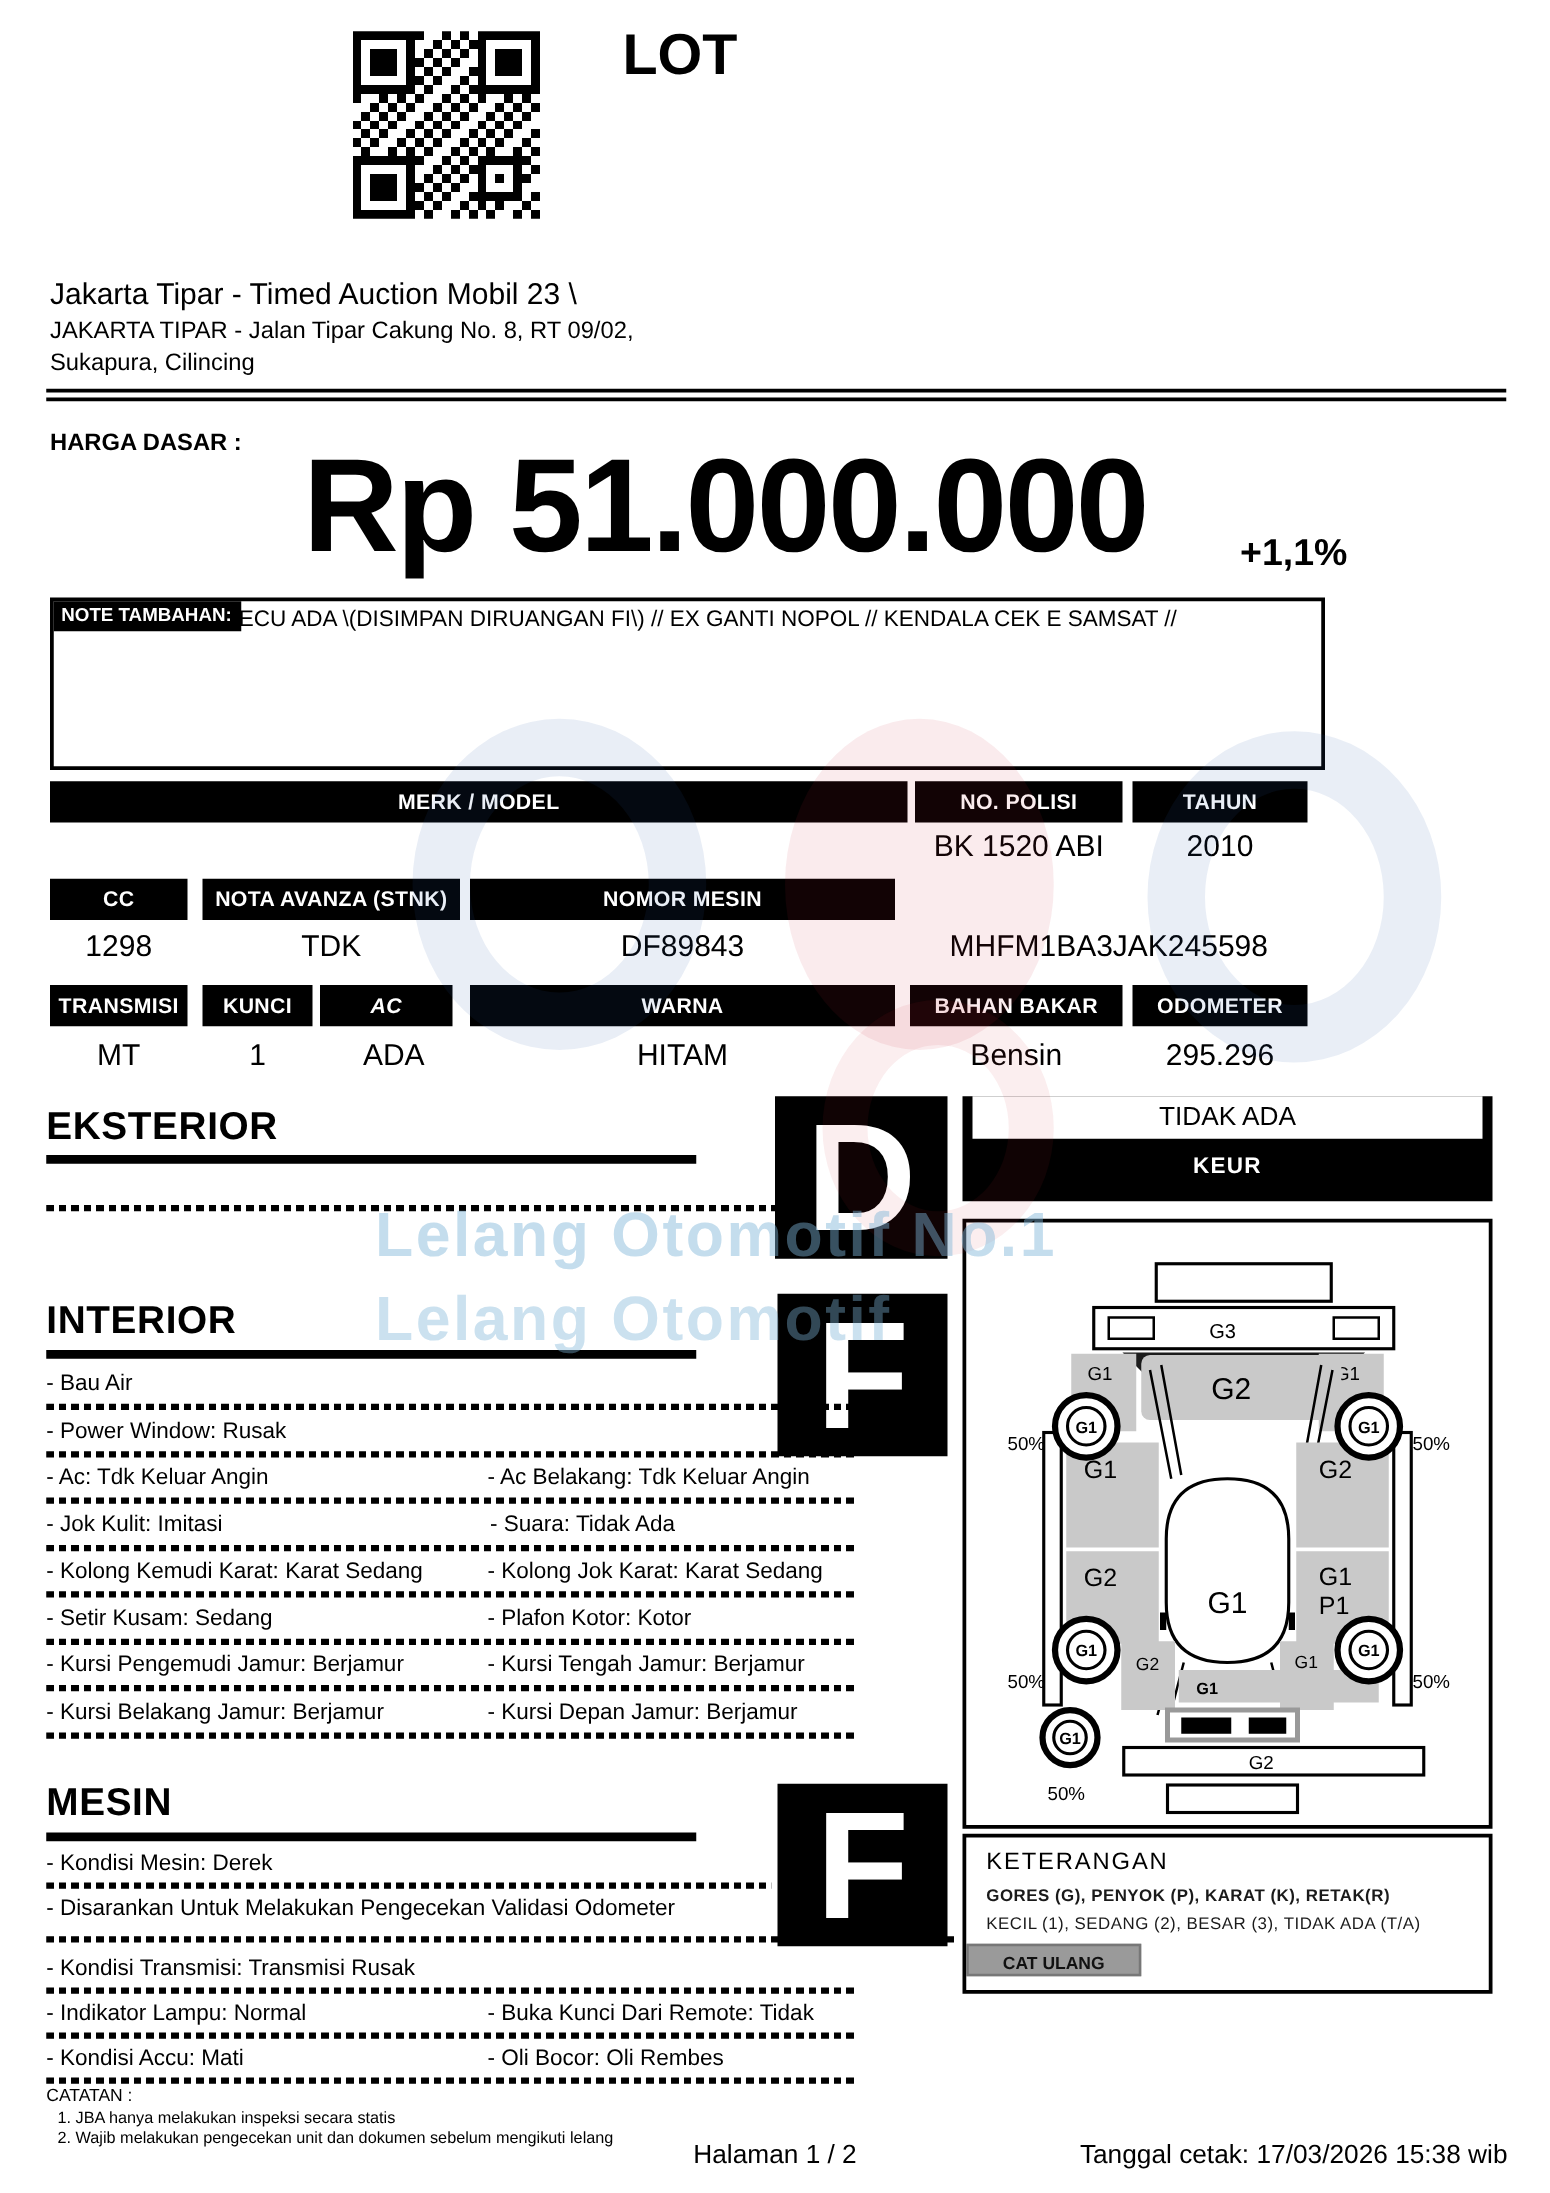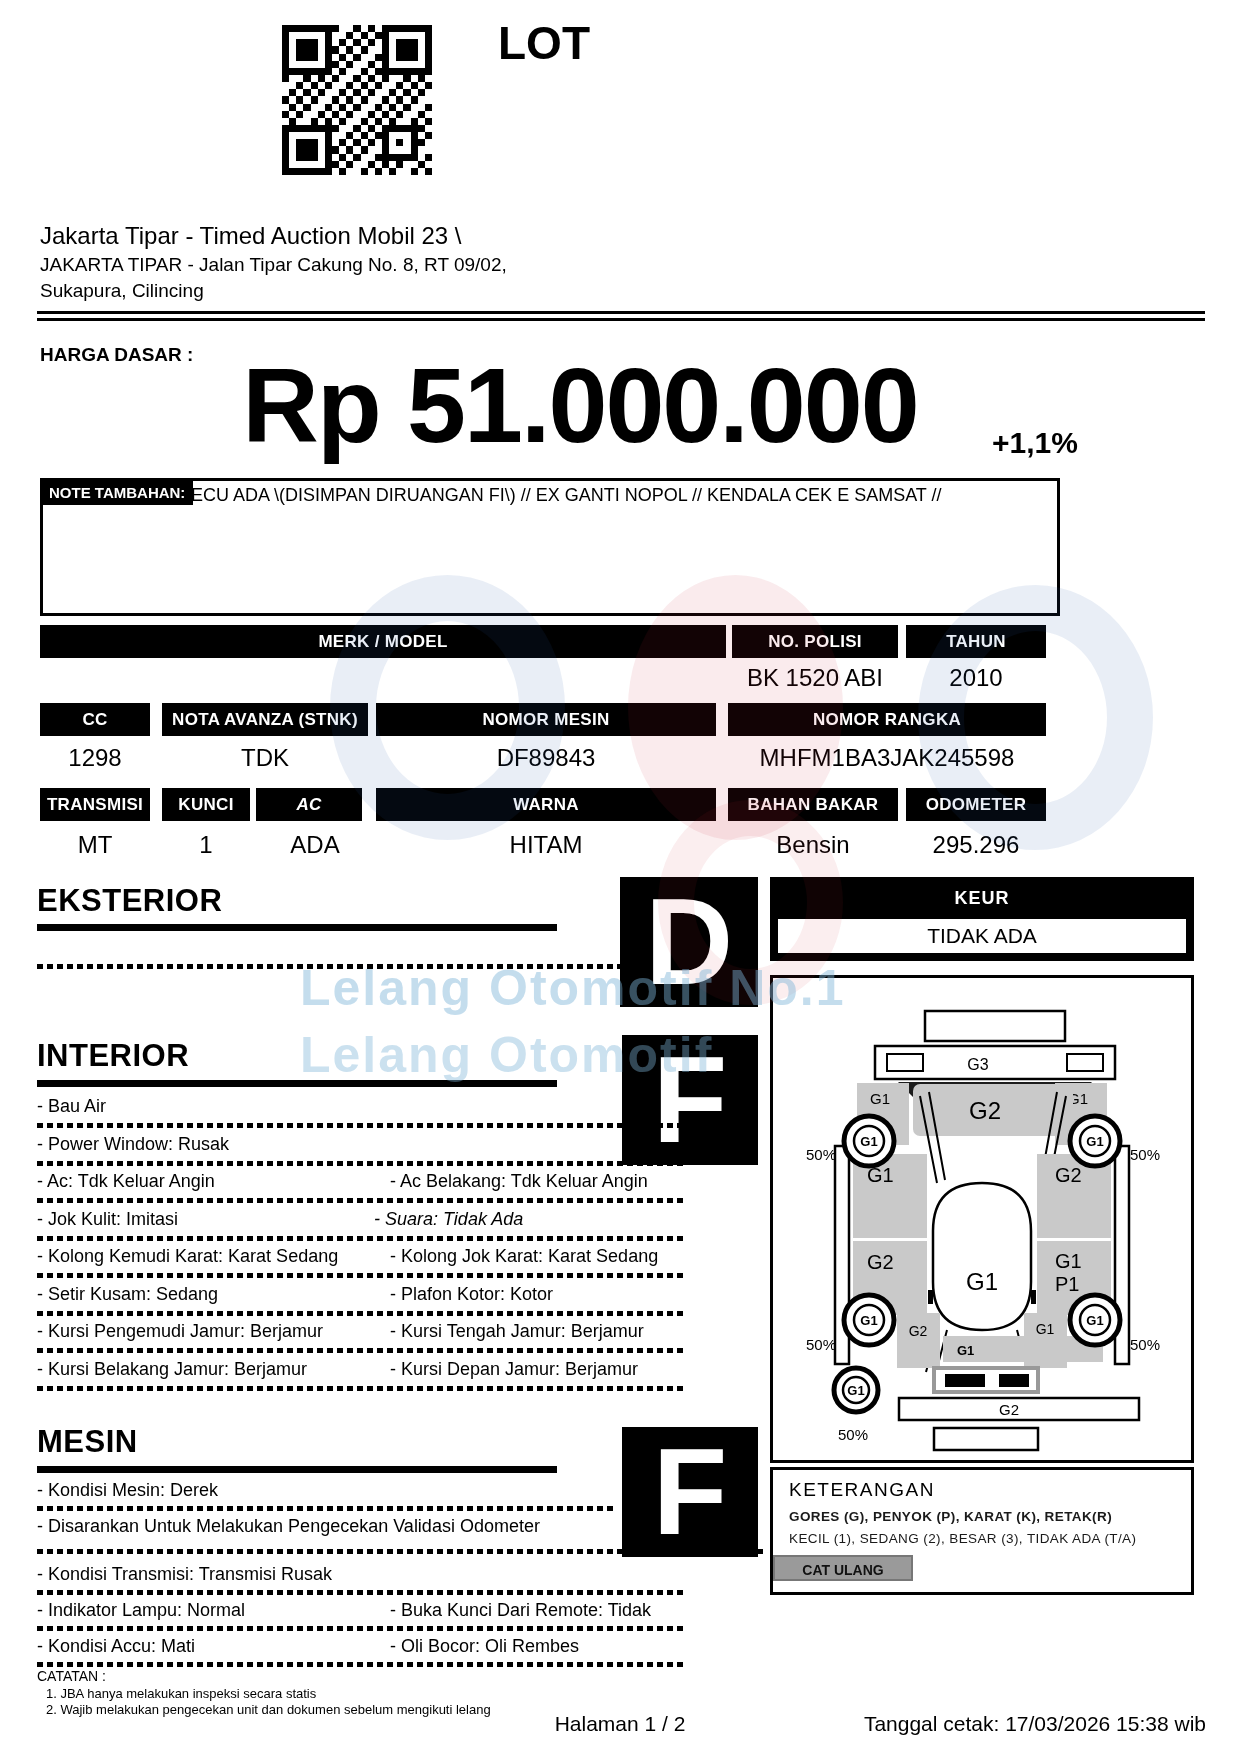--- a/index.html
+++ b/index.html
@@ -190,21 +190,20 @@
 
   <div class="hc" style="left:40px;top:625px;width:686px;height:33px;">MERK / MODEL</div>
   <div class="hc" style="left:732px;top:625px;width:166px;height:33px;">NO. POLISI</div>
   <div class="hc" style="left:906px;top:625px;width:140px;height:33px;">TAHUN</div>
   <div class="vc" style="left:732px;top:660px;width:166px;height:36px;">BK 1520 ABI</div>
   <div class="vc" style="left:906px;top:660px;width:140px;height:36px;">2010</div>
 
   <div class="hc" style="left:40px;top:703px;width:110px;height:33px;">CC</div>
   <div class="hc" style="left:162px;top:703px;width:206px;height:33px;">NOTA AVANZA (STNK)</div>
   <div class="hc" style="left:376px;top:703px;width:340px;height:33px;">NOMOR MESIN</div>
-  <div class="hc" style="left:728px;top:703px;width:318px;height:33px;">NOMOR RANGKA</div>
   <div class="vc" style="left:40px;top:740px;width:110px;height:36px;">1298</div>
   <div class="vc" style="left:162px;top:740px;width:206px;height:36px;">TDK</div>
   <div class="vc" style="left:376px;top:740px;width:340px;height:36px;">DF89843</div>
   <div class="vc" style="left:728px;top:740px;width:318px;height:36px;">MHFM1BA3JAK245598</div>
 
   <div class="hc" style="left:40px;top:788px;width:110px;height:33px;">TRANSMISI</div>
   <div class="hc" style="left:162px;top:788px;width:88px;height:33px;">KUNCI</div>
   <div class="hc" style="left:256px;top:788px;width:106px;height:33px;font-style:italic;">AC</div>
   <div class="hc" style="left:376px;top:788px;width:340px;height:33px;">WARNA</div>
   <div class="hc" style="left:728px;top:788px;width:170px;height:33px;">BAHAN BAKAR</div>
@@ -215,22 +214,22 @@
   <div class="vc" style="left:376px;top:826px;width:340px;height:38px;">HITAM</div>
   <div class="vc" style="left:728px;top:826px;width:170px;height:38px;">Bensin</div>
   <div class="vc" style="left:906px;top:826px;width:140px;height:38px;">295.296</div>
 
   <div class="sechead" style="left:37px;top:883px;">EKSTERIOR</div>
   <div class="rule" style="left:37px;top:924px;width:520px;height:7px;"></div>
   <div class="dot" style="left:37px;top:964px;width:650px;"></div>
   <div class="grade" style="left:620px;top:877px;width:138px;height:130px;">D</div>
 
   <div class="abs" style="left:770px;top:877px;width:424px;height:84px;background:#000;box-sizing:border-box;z-index:2;">
+    <div style="margin:0 8px;background:#fff;height:34px;line-height:34px;text-align:center;font-size:21px;color:#000;">TIDAK ADA</div>
     <div style="height:42px;line-height:42px;text-align:center;color:#fff;font-weight:bold;font-size:18px;letter-spacing:1px;">KEUR</div>
-    <div style="margin:0 8px;background:#fff;height:34px;line-height:34px;text-align:center;font-size:21px;color:#000;">TIDAK ADA</div>
   </div>
 
   <div class="abs" style="left:770px;top:975px;width:424px;height:488px;border:3px solid #000;box-sizing:border-box;z-index:2;">
     <svg width="418" height="482" viewBox="0 0 418 482">
 
       <rect x="152" y="33" width="140" height="30" fill="#fff" stroke="#000" stroke-width="2.5"></rect>
 
       <rect x="102" y="68" width="240" height="33" fill="#fff" stroke="#000" stroke-width="2.5"></rect>
       <rect x="114" y="76" width="36" height="17" fill="#fff" stroke="#000" stroke-width="2"></rect>
       <rect x="294" y="76" width="36" height="17" fill="#fff" stroke="#000" stroke-width="2"></rect>
@@ -326,21 +325,21 @@
   <div class="grade" style="left:622px;top:1035px;width:136px;height:130px;">F</div>
 
   <div class="item" style="left:37px;top:1096px;">- Bau Air</div>
   <div class="dot" style="left:37px;top:1123px;width:650px;"></div>
   <div class="item" style="left:37px;top:1134px;">- Power Window: Rusak</div>
   <div class="dot" style="left:37px;top:1161px;width:650px;"></div>
   <div class="item" style="left:37px;top:1171px;">- Ac: Tdk Keluar Angin</div>
   <div class="item" style="left:390px;top:1171px;">- Ac Belakang: Tdk Keluar Angin</div>
   <div class="dot" style="left:37px;top:1198px;width:650px;"></div>
   <div class="item" style="left:37px;top:1209px;">- Jok Kulit: Imitasi</div>
-  <div class="item" style="left:374px;top:1209px;font-style:italic;">- Suara: Tidak Ada</div>
+  <div class="item" style="left:392px;top:1209px;">- Suara: Tidak Ada</div>
   <div class="dot" style="left:37px;top:1236px;width:650px;"></div>
   <div class="item" style="left:37px;top:1246px;">- Kolong Kemudi Karat: Karat Sedang</div>
   <div class="item" style="left:390px;top:1246px;">- Kolong Jok Karat: Karat Sedang</div>
   <div class="dot" style="left:37px;top:1273px;width:650px;"></div>
   <div class="item" style="left:37px;top:1284px;">- Setir Kusam: Sedang</div>
   <div class="item" style="left:390px;top:1284px;">- Plafon Kotor: Kotor</div>
   <div class="dot" style="left:37px;top:1311px;width:650px;"></div>
   <div class="item" style="left:37px;top:1321px;">- Kursi Pengemudi Jamur: Berjamur</div>
   <div class="item" style="left:390px;top:1321px;">- Kursi Tengah Jamur: Berjamur</div>
   <div class="dot" style="left:37px;top:1348px;width:650px;"></div>

